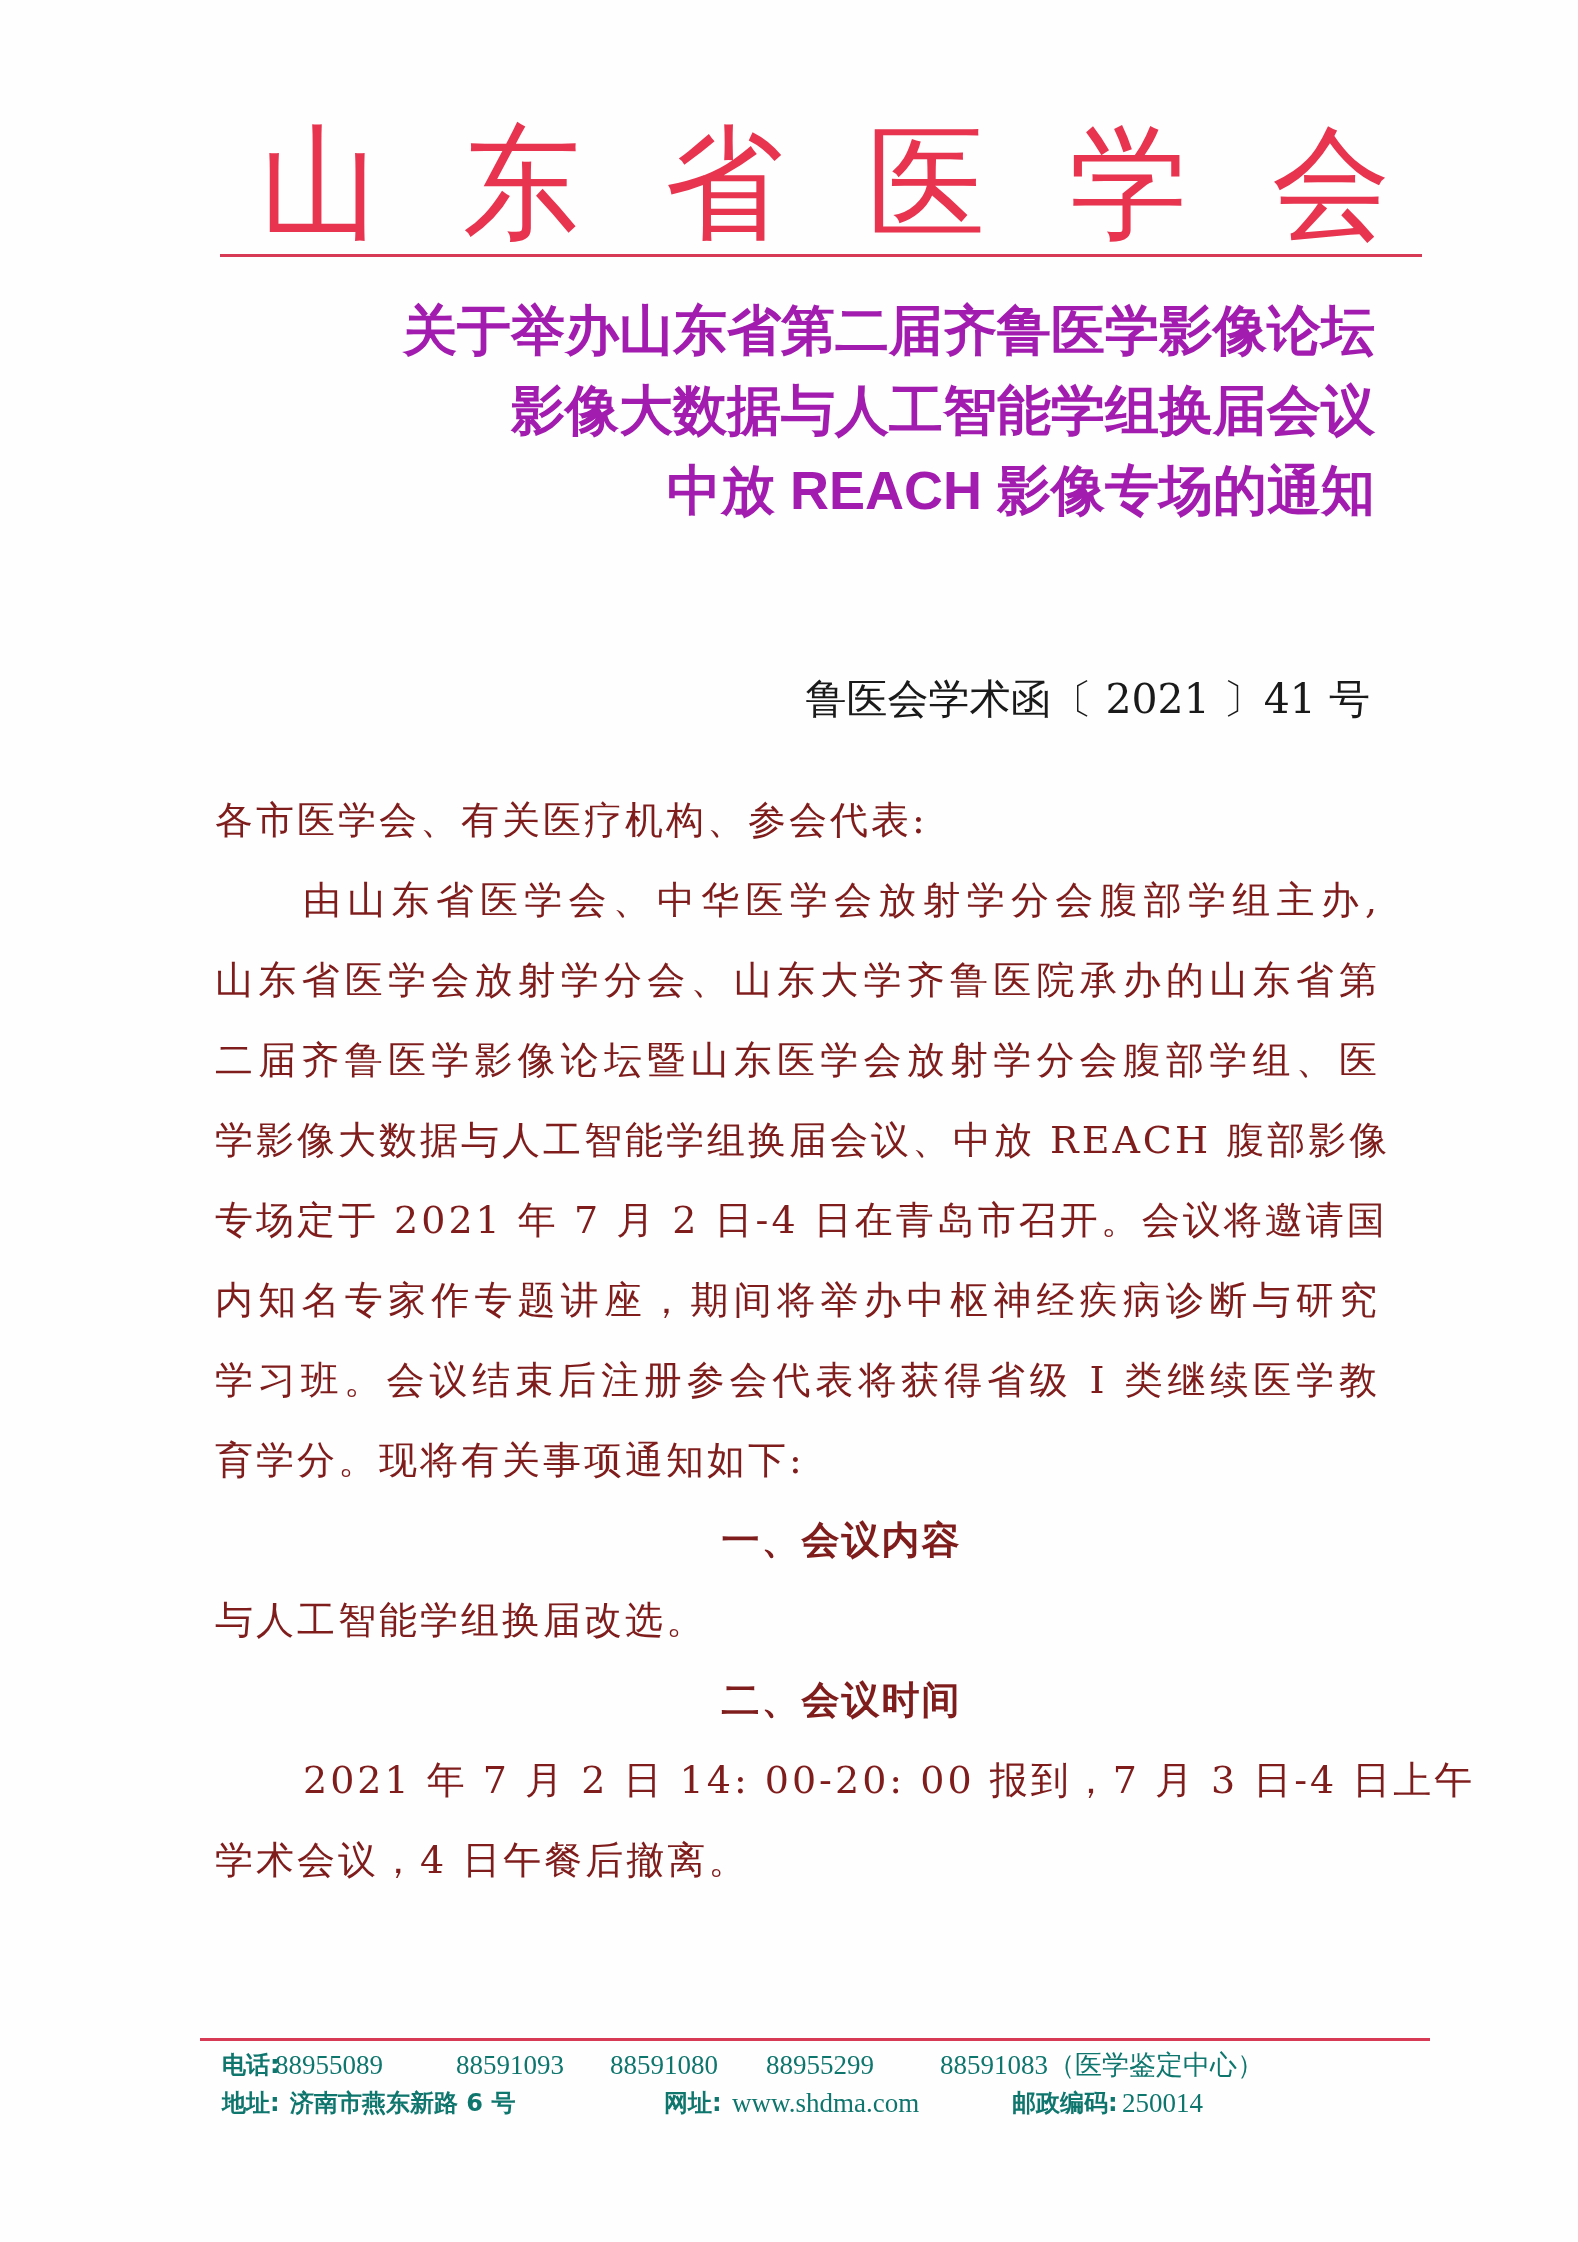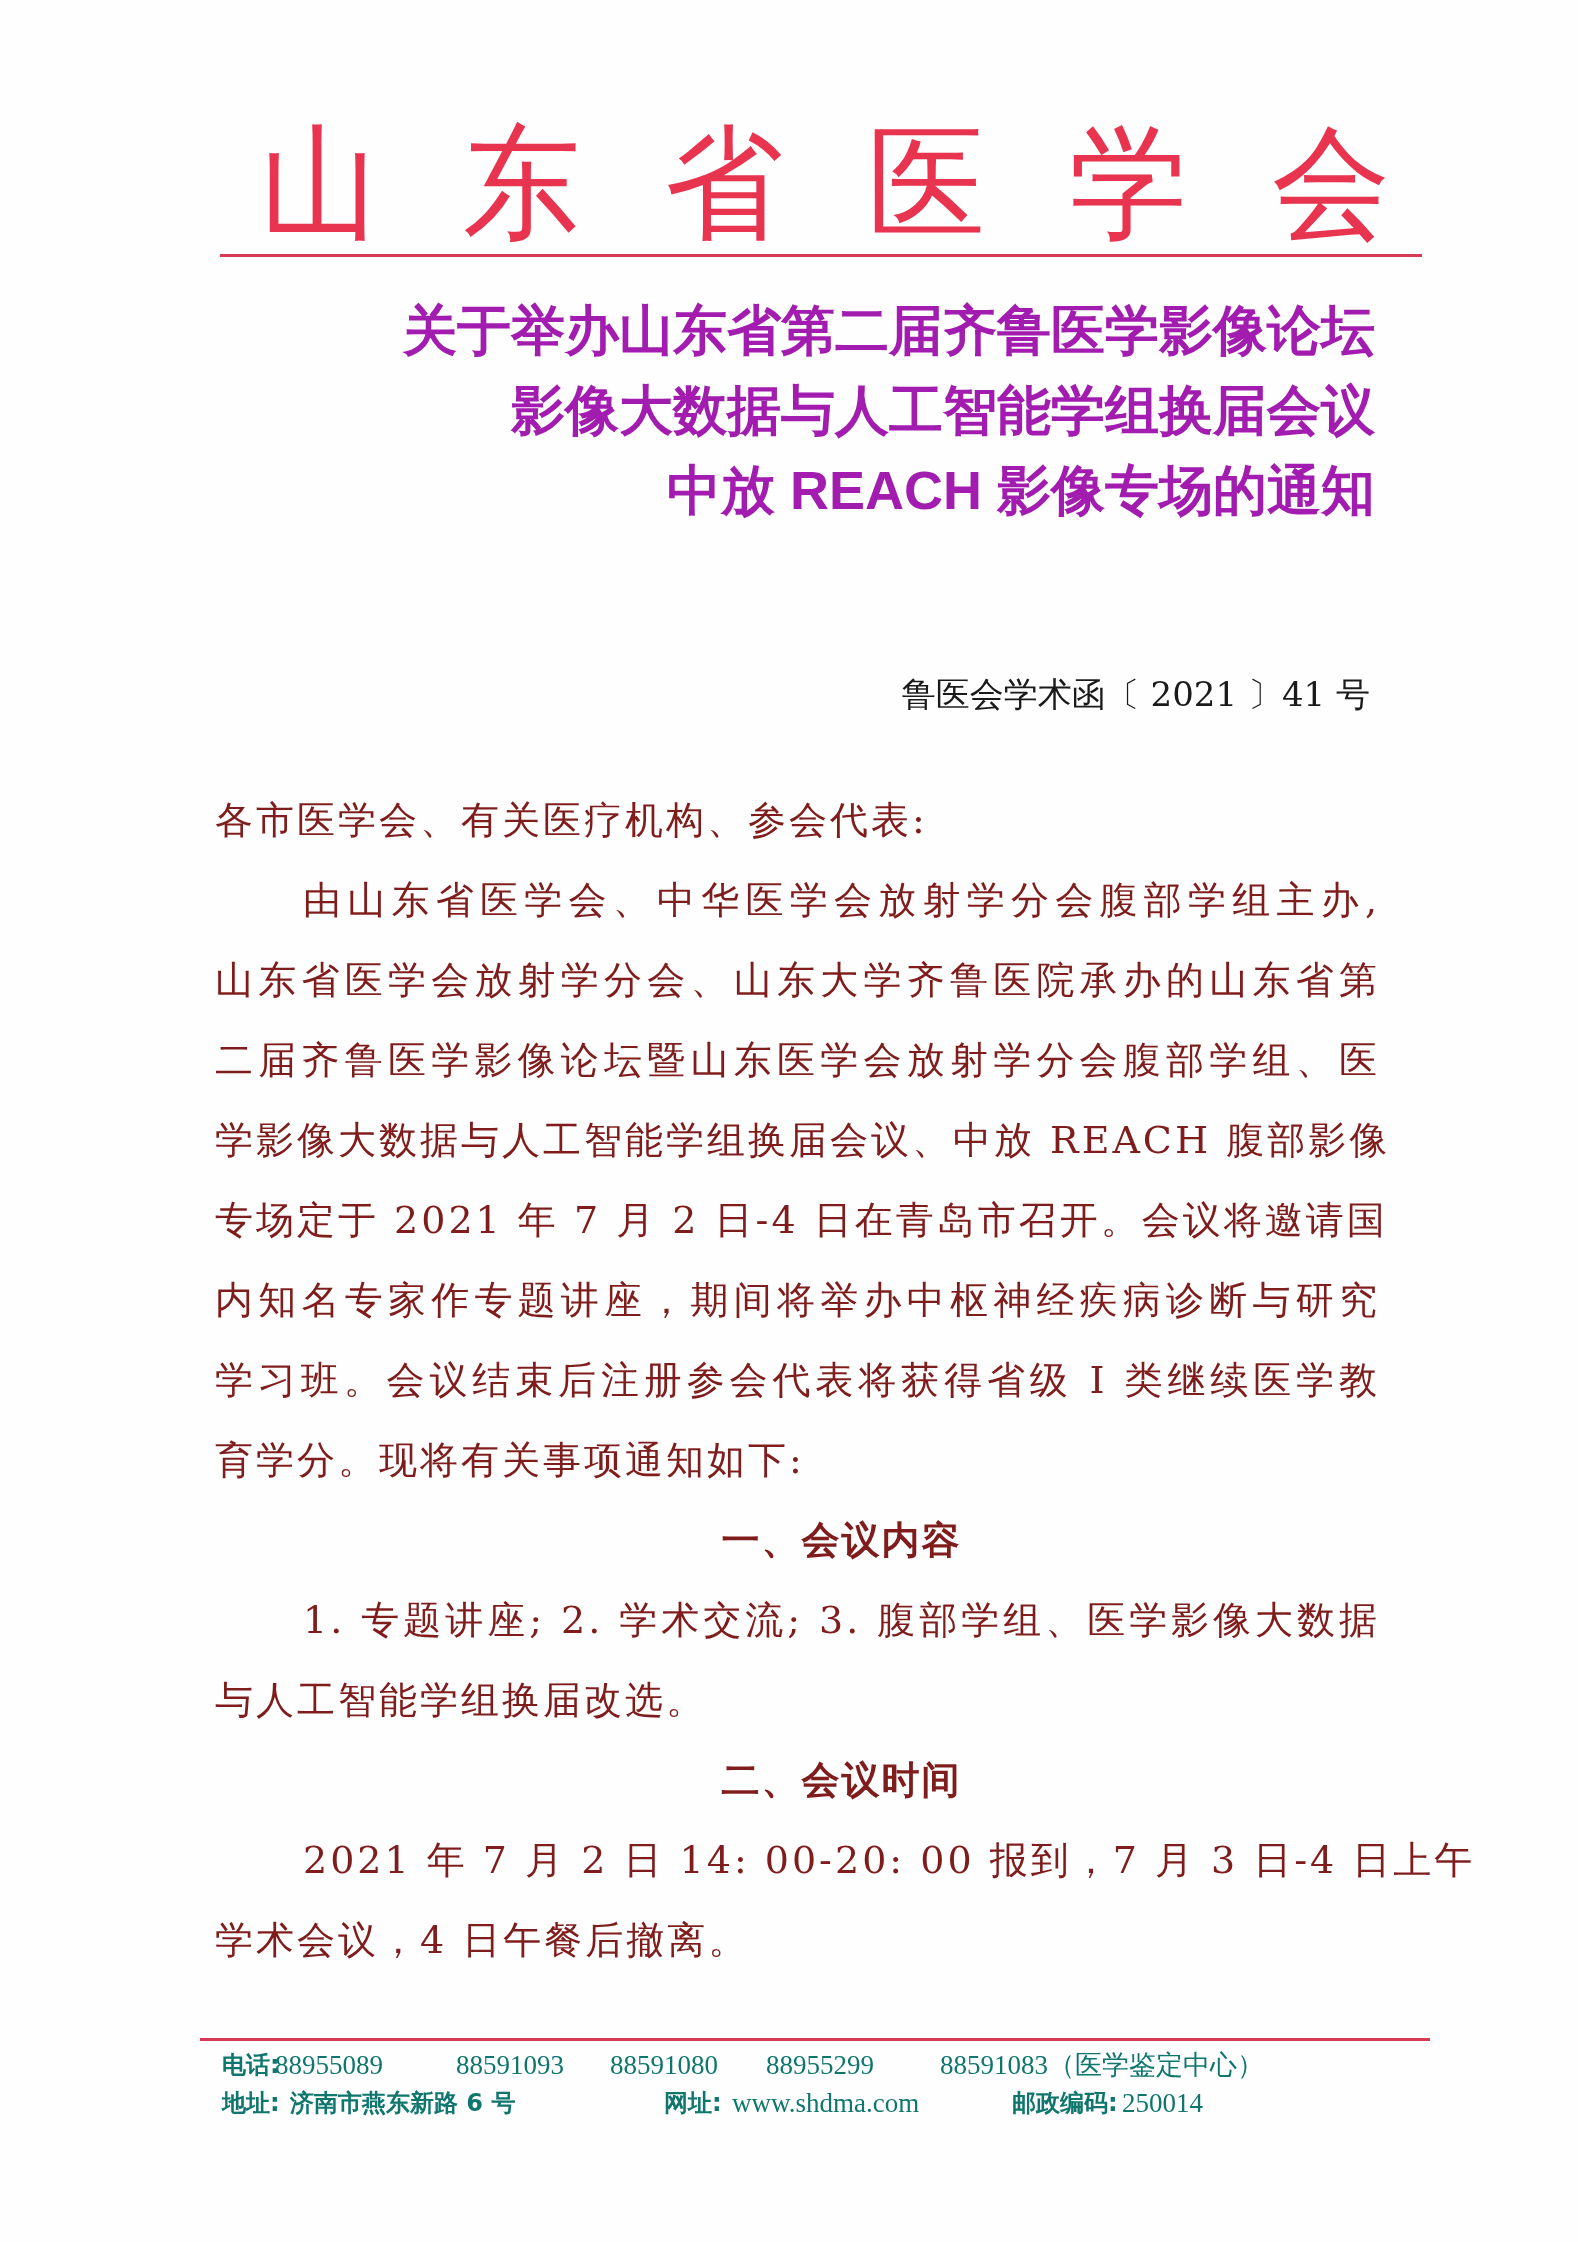--- a/index.html
+++ b/index.html
@@ -26,21 +26,21 @@
     text-align: right;
     font-family: Liberation Sans, sans-serif;
     font-weight: bold; color: #a21caf;
     font-size: 54px; line-height: 80px;
   }
   .title div { white-space: nowrap; }
 
   .docnum {
     position: absolute; right: 208px; top: 672px;
     font-family: "DejaVu Serif", "Liberation Serif", serif;
-    font-size: 34px; color: #1a1a1a; white-space: nowrap;
+    font-size: 41px; color: #1a1a1a; white-space: nowrap;
   }
 
   .body {
     position: absolute; left: 215px; top: 780px; width: 1165px;
     font-family: "DejaVu Serif", "Liberation Serif", serif;
     font-size: 38px; line-height: 80px; color: #7f1d1d;
     letter-spacing: 3px;
   }
   .body .line { white-space: nowrap; height: 80px; }
   .body .justify { text-align: justify; text-align-last: justify; }
@@ -92,21 +92,20 @@
     <div class="line justify indent">由山东省医学会、中华医学会放射学分会腹部学组主办,</div>
     <div class="line justify">山东省医学会放射学分会、山东大学齐鲁医院承办的山东省第</div>
     <div class="line justify">二届齐鲁医学影像论坛暨山东医学会放射学分会腹部学组、医</div>
     <div class="line justify">学影像大数据与人工智能学组换届会议、中放 REACH 腹部影像</div>
     <div class="line justify">专场定于 2021 年 7 月 2 日-4 日在青岛市召开。会议将邀请国</div>
     <div class="line justify">内知名专家作专题讲座，期间将举办中枢神经疾病诊断与研究</div>
     <div class="line justify">学习班。会议结束后注册参会代表将获得省级 I 类继续医学教</div>
     <div class="line">育学分。现将有关事项通知如下:</div>
 
     <div class="line heading">一、会议内容</div>
-    <div class="line justify indent">1. 专题讲座; 2. 学术交流; 3. 腹部学组、医学影像大数据</div>
     <div class="line">与人工智能学组换届改选。</div>
 
     <div class="line heading">二、会议时间</div>
     <div class="line justify indent">2021 年 7 月 2 日 14: 00-20: 00 报到，7 月 3 日-4 日上午</div>
     <div class="line">学术会议，4 日午餐后撤离。</div>
   </div>
 
   <div class="rule-bottom"></div>
 
   <div class="footer">

